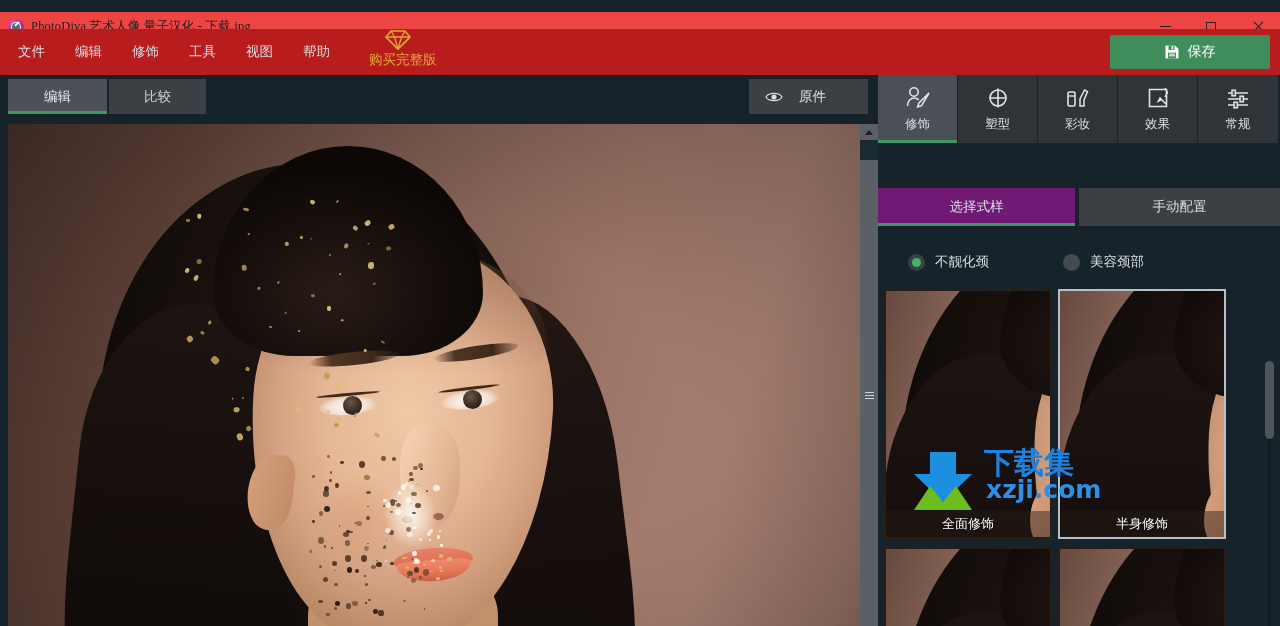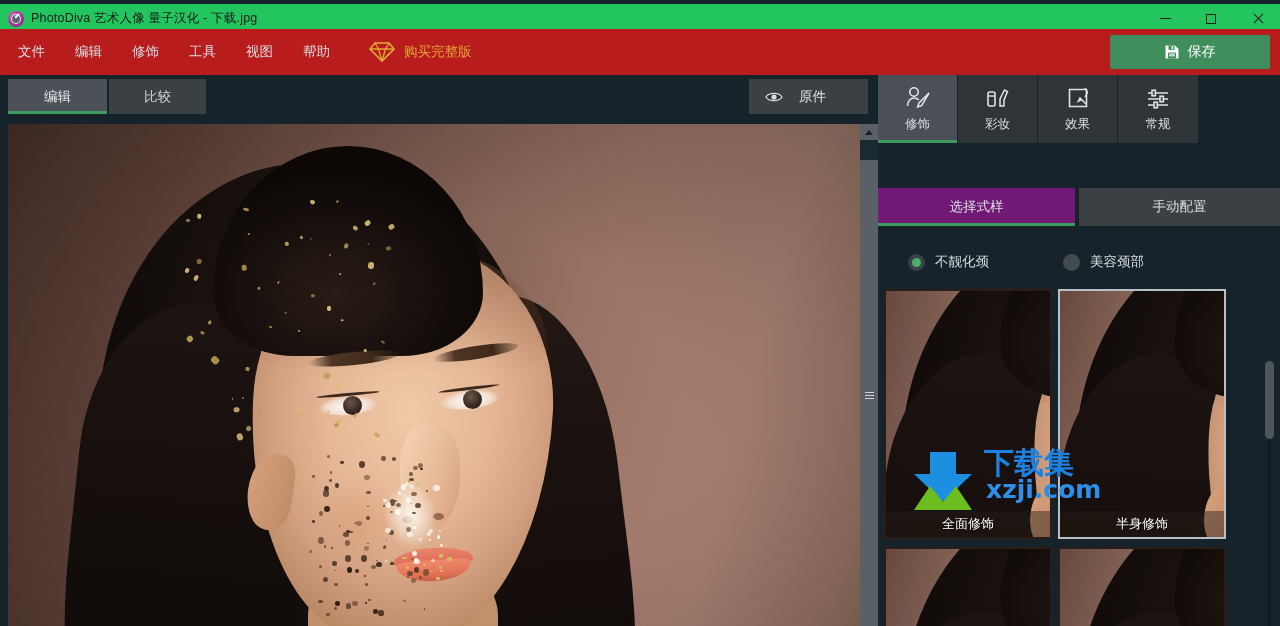--- a/index.html
+++ b/index.html
@@ -6,24 +6,24 @@
   html, body {
     width: 1280px; height: 626px;
     overflow: hidden;
     background: #16232b;
     font-family: "Liberation Sans", "DejaVu Sans", sans-serif;
     -webkit-font-smoothing: antialiased;
   }
 
   
   .titlebar {
-    position: absolute; top: 4px; left: 0;
+    position: absolute; top: 12px; left: 0;
     width: 1280px; height: 29px;
-    background: #22c55e;
-    display: flex; align-items: center;
+    background: #ef4444;
+    display: flex; align-items: center; font-family: Liberation Serif, serif;
   }
   .title-logo {
     width: 16px; height: 16px; margin-left: 8px; margin-right: 7px;
     border-radius: 50%;
     background: radial-gradient(circle at 32% 30%, #e85fd0 0%, #b5359b 45%, #7d2484 100%);
     position: relative; flex: none;
   }
   .title-logo::after {
     content: ""; position: absolute; left: 3px; top: 3px;
     width: 10px; height: 10px; border-radius: 50%;
@@ -66,21 +66,21 @@
   }
   .menu-item {
     height: 46px; padding: 0 15px;
     display: flex; align-items: center;
     font-size: 13.5px; color: #d6dce0;
     white-space: nowrap;
   }
   .menu-item:first-child { margin-left: 3px; }
   .buy-wrap {
     display: flex; align-items: center;
-    margin-left: 24px; height: 46px; padding-right: 10px;
+    margin-left: 24px; height: 46px; padding-right: 10px; flex-direction: column;
   }
   .gem-icon { width: 26px; height: 22px; margin-right: 9px; flex:none; }
   .buy-text {
     font-size: 13.5px; color: #e0a934; white-space: nowrap;
   }
   .save-btn {
     margin-left: auto; margin-right: 10px;
     width: 160px; height: 34px;
     background: #3f8e5c; border-radius: 2px;
     display: flex; align-items: center; justify-content: center;
@@ -746,20 +746,29 @@
           <svg width="26" height="24" viewBox="0 0 26 24">
             <circle cx="9" cy="6" r="4.2" fill="none" stroke="#dfe4e8" stroke-width="1.6"></circle>
             <path d="M2.5 20 C2.5 14.5 6 12 9 12 C11 12 12.6 12.7 13.8 13.9" fill="none" stroke="#dfe4e8" stroke-width="1.6"></path>
             <path d="M24 7 L14 17 L12.6 21 L16.6 19.6 Z" fill="none" stroke="#dfe4e8" stroke-width="1.5"></path>
           </svg>
         </span>
         <span>修饰</span>
         <span class="tab-underline"></span>
       </div>
 
+      <div class="rp-tab">
+        <span class="tab-ico">
+          <svg width="24" height="24" viewBox="0 0 24 24">
+            <circle cx="12" cy="12" r="8" fill="none" stroke="#dfe4e8" stroke-width="1.6"></circle>
+            <path d="M12 2.5 V21.5 M3.5 12 H20.5" stroke="#dfe4e8" stroke-width="1.6"></path>
+          </svg>
+        </span>
+        <span>塑型</span>
+      </div>
 
       <div class="rp-tab">
         <span class="tab-ico">
           <svg width="26" height="24" viewBox="0 0 26 24">
             <rect x="3" y="6" width="7" height="14" rx="1.6" fill="none" stroke="#dfe4e8" stroke-width="1.6"></rect>
             <path d="M3.6 10 H9.6" stroke="#dfe4e8" stroke-width="1.4"></path>
             <path d="M15 20 V13 L19.5 4 L22.5 5.6 L19 14 V20 Z" fill="none" stroke="#dfe4e8" stroke-width="1.5"></path>
           </svg>
         </span>
         <span>彩妆</span>

